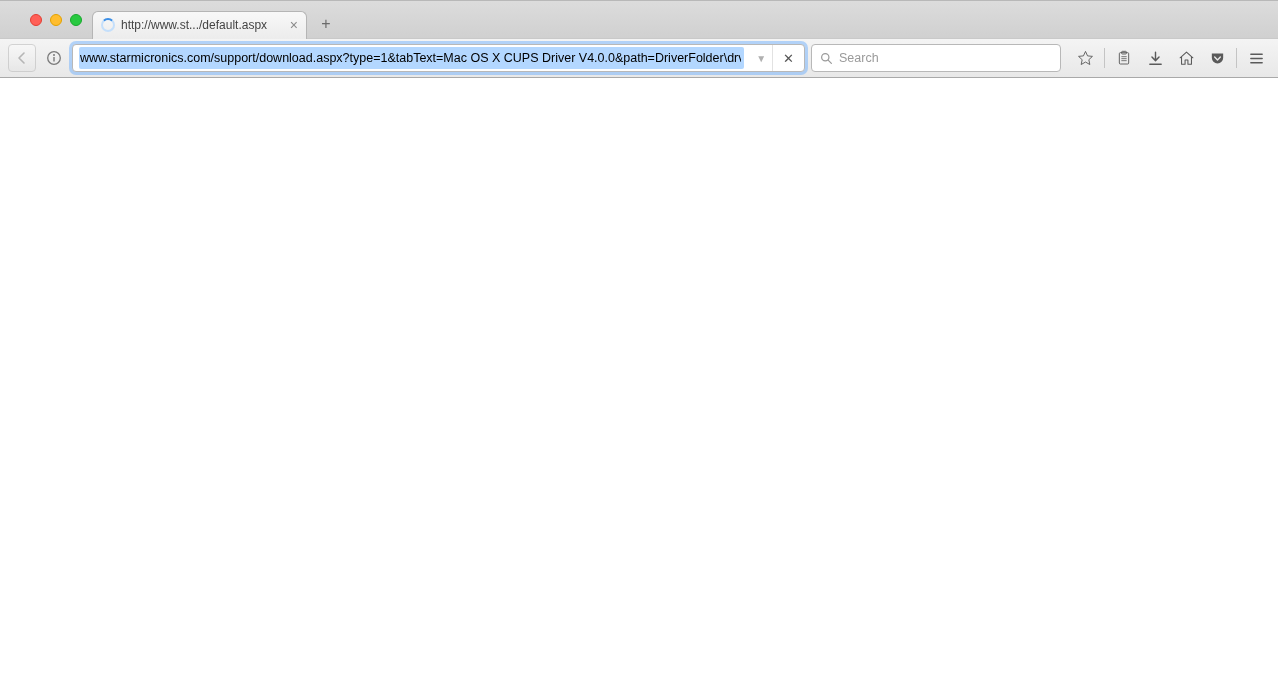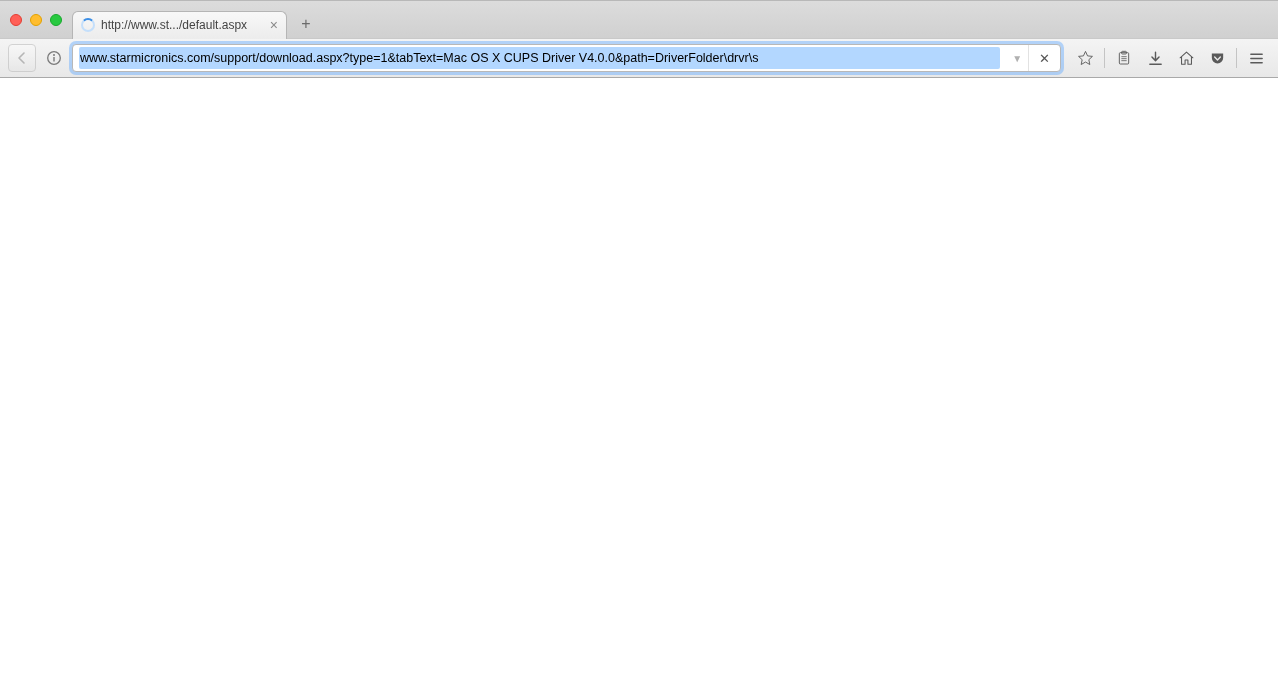--- a/index.html
+++ b/index.html
@@ -13,21 +13,21 @@
       height: 676px;
       background: #ffffff;
       overflow: hidden;
     }
     
     .tab-bar {
       height: 38px;
       background: linear-gradient(to bottom, #dcdcdc 0%, #d0d0d0 100%);
       display: flex;
       align-items: center;
-      padding-left: 4px;
+      padding-left: 24px;
       position: relative;
       border-top: 1px solid #b8b8b8;
     }
     .traffic-lights {
       display: flex;
       gap: 8px;
       padding: 0 10px 0 6px;
       align-items: center;
     }
     .traffic-light {
@@ -271,20 +271,29 @@
   </div>
 
   <div class="url-wrap">
     <div class="url-highlight"></div>
     <div class="url-text-overlay">www.starmicronics.com/support/download.aspx?type=1&amp;tabText=Mac OS X CUPS Driver V4.0.0&amp;path=DriverFolder\drvr\s</div>
     <input class="url-input" type="text" style="opacity: 0;">
     <span class="url-dropdown">▼</span>
     <span class="url-stop">✕</span>
   </div>
 
+  <div class="search-wrap">
+    <span class="search-icon">
+      <svg width="13" height="13" viewBox="0 0 16 16">
+          <circle cx="6.5" cy="6.5" r="4.5" stroke="#9a9a9a" stroke-width="1.5" fill="none"></circle>
+          <line x1="10" y1="10" x2="14" y2="14" stroke="#9a9a9a" stroke-width="1.5" stroke-linecap="round"></line>
+        </svg>
+    </span>
+    <input class="search-input" type="text" placeholder="Search" style="">
+  </div>
 
   <div class="tool-icons">
     <div class="tool-icon">
       <svg width="17" height="17" viewBox="0 0 24 24">
           <path d="M12 2l2.9 6.3 6.9.7-5.1 4.7 1.4 6.8L12 17l-6.1 3.5 1.4-6.8L2.2 9l6.9-.7L12 2z" stroke="#5a5a5a" stroke-width="1.3" fill="none" stroke-linejoin="round"></path>
         </svg>
     </div>
     <div class="tool-sep"></div>
     <div class="tool-icon">
       <svg width="16" height="16" viewBox="0 0 24 24">

